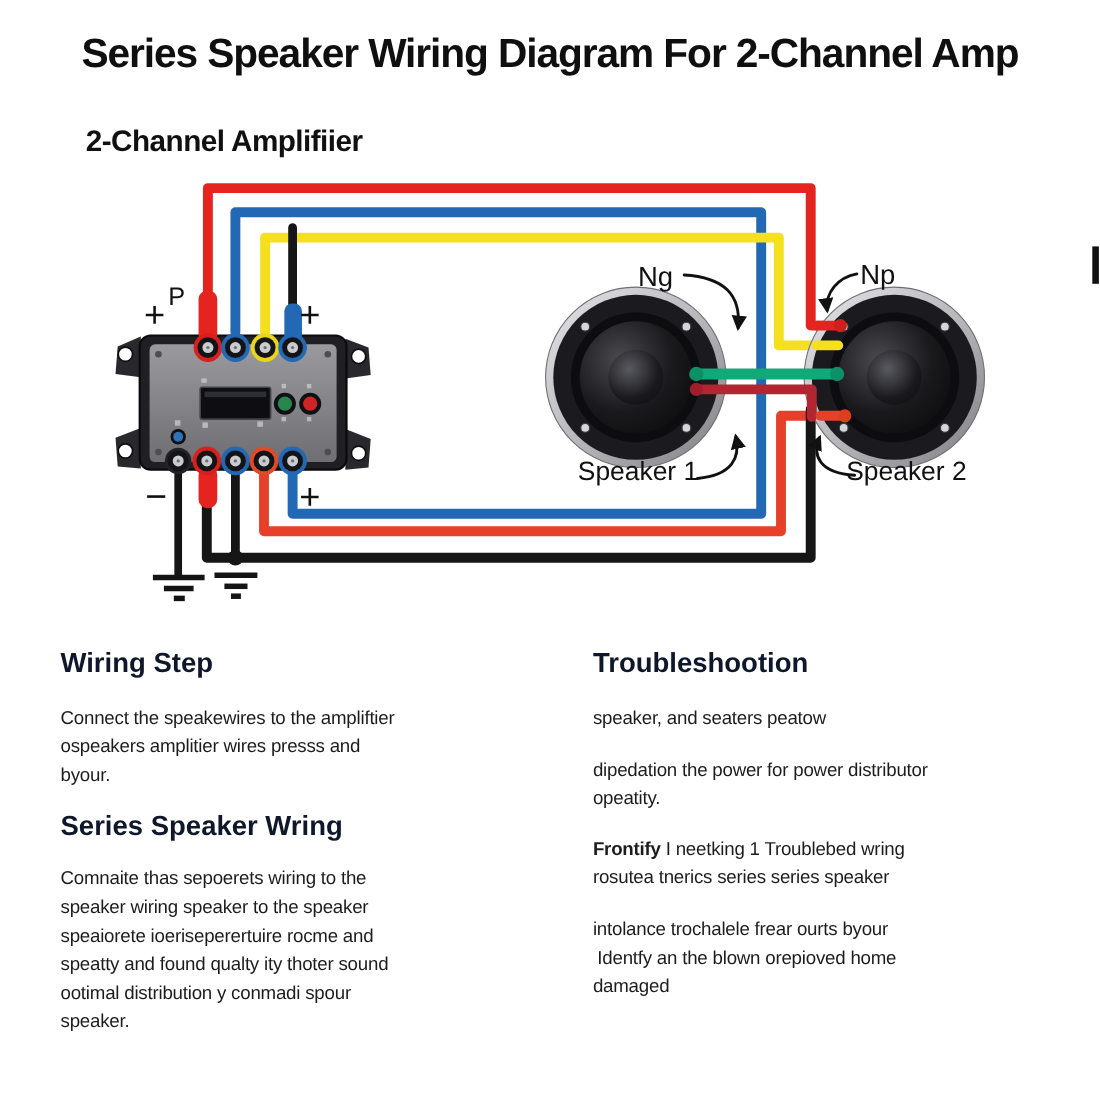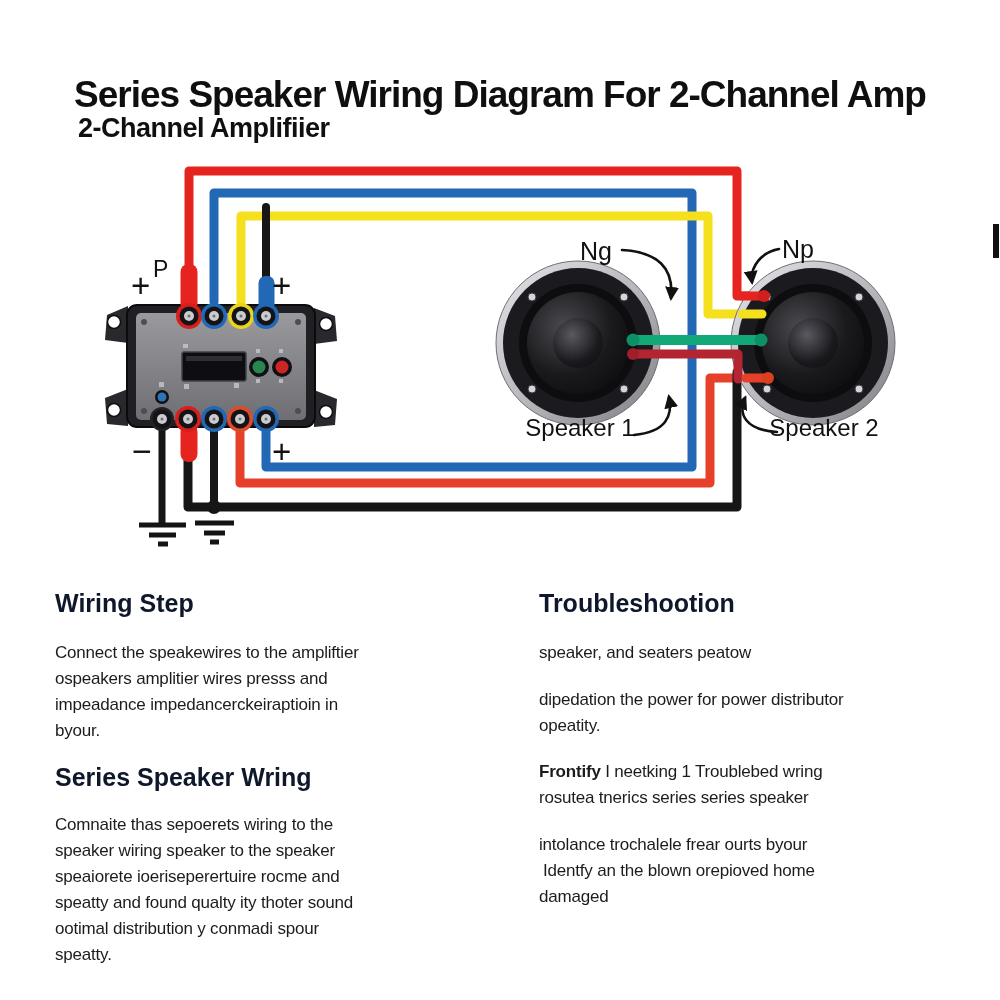--- a/index.html
+++ b/index.html
@@ -1,19 +1,19 @@
 <!DOCTYPE html>
 <html><head>
 <meta charset="utf-8">
 <style>
   html,body{margin:0;padding:0;background:#ffffff;}
   .canvas{position:relative;width:1000px;height:1000px;background:#ffffff;overflow:hidden;
           font-family:"Liberation Sans", sans-serif;}
   .title{position:absolute;left:0;top:28px;width:1000px;text-align:center;
-         font-size:37px;font-weight:bold;letter-spacing:-1px;color:#0f0f0f;white-space:nowrap;margin-top:46px;}
+         font-size:37px;font-weight:bold;letter-spacing:-1px;color:#0f0f0f;white-space:nowrap;}
   .subtitle{position:absolute;left:78px;top:113px;font-size:27px;font-weight:bold;
             letter-spacing:-0.5px;color:#101010;white-space:nowrap;}
   svg{position:absolute;left:0;top:0;}
   .col{position:absolute;}
   .col-left{left:55px;top:590px;width:445px;}
   .col-right{left:539px;top:590px;width:470px;}
   .sec-h{font-size:25px;font-weight:bold;color:#0f172a;line-height:27px;white-space:nowrap;}
   .para{margin:0;}
   .tline{font-size:17px;line-height:26px;color:#1c1c1c;white-space:nowrap;letter-spacing:-0.2px;}
   .b{font-weight:bold;}
@@ -217,31 +217,30 @@
       <text x="580" y="436" font-size="24" text-anchor="middle">Speaker 1</text>
       <text x="824" y="436" font-size="24" text-anchor="middle">Speaker 2</text>
     </g>
   </svg>
 
   <div class="col col-left">
     <div class="sec-h">Wiring Step</div>
     <div class="para mt1">
       <div class="tline">Connect the speakewires to the ampliftier</div>
       <div class="tline">ospeakers amplitier wires presss and</div>
-      <div class="tline">impeadance impedancerckeiraptioin in</div>
       <div class="tline">byour.</div>
     </div>
     <div class="sec-h mt3">Series Speaker Wring</div>
     <div class="para mt2">
       <div class="tline">Comnaite thas sepoerets wiring to the</div>
       <div class="tline">speaker wiring speaker to the speaker</div>
       <div class="tline">speaiorete ioeriseperertuire rocme and</div>
       <div class="tline">speatty and found qualty ity thoter sound</div>
       <div class="tline">ootimal distribution y conmadi spour</div>
-      <div class="tline">speatty.</div>
+      <div class="tline">speaker.</div>
     </div>
   </div>
 
   <div class="col col-right">
     <div class="sec-h">Troubleshootion</div>
     <div class="para mt1">
       <div class="tline">speaker, and seaters peatow</div>
     </div>
     <div class="para mt2">
       <div class="tline">dipedation the power for power distributor</div>

